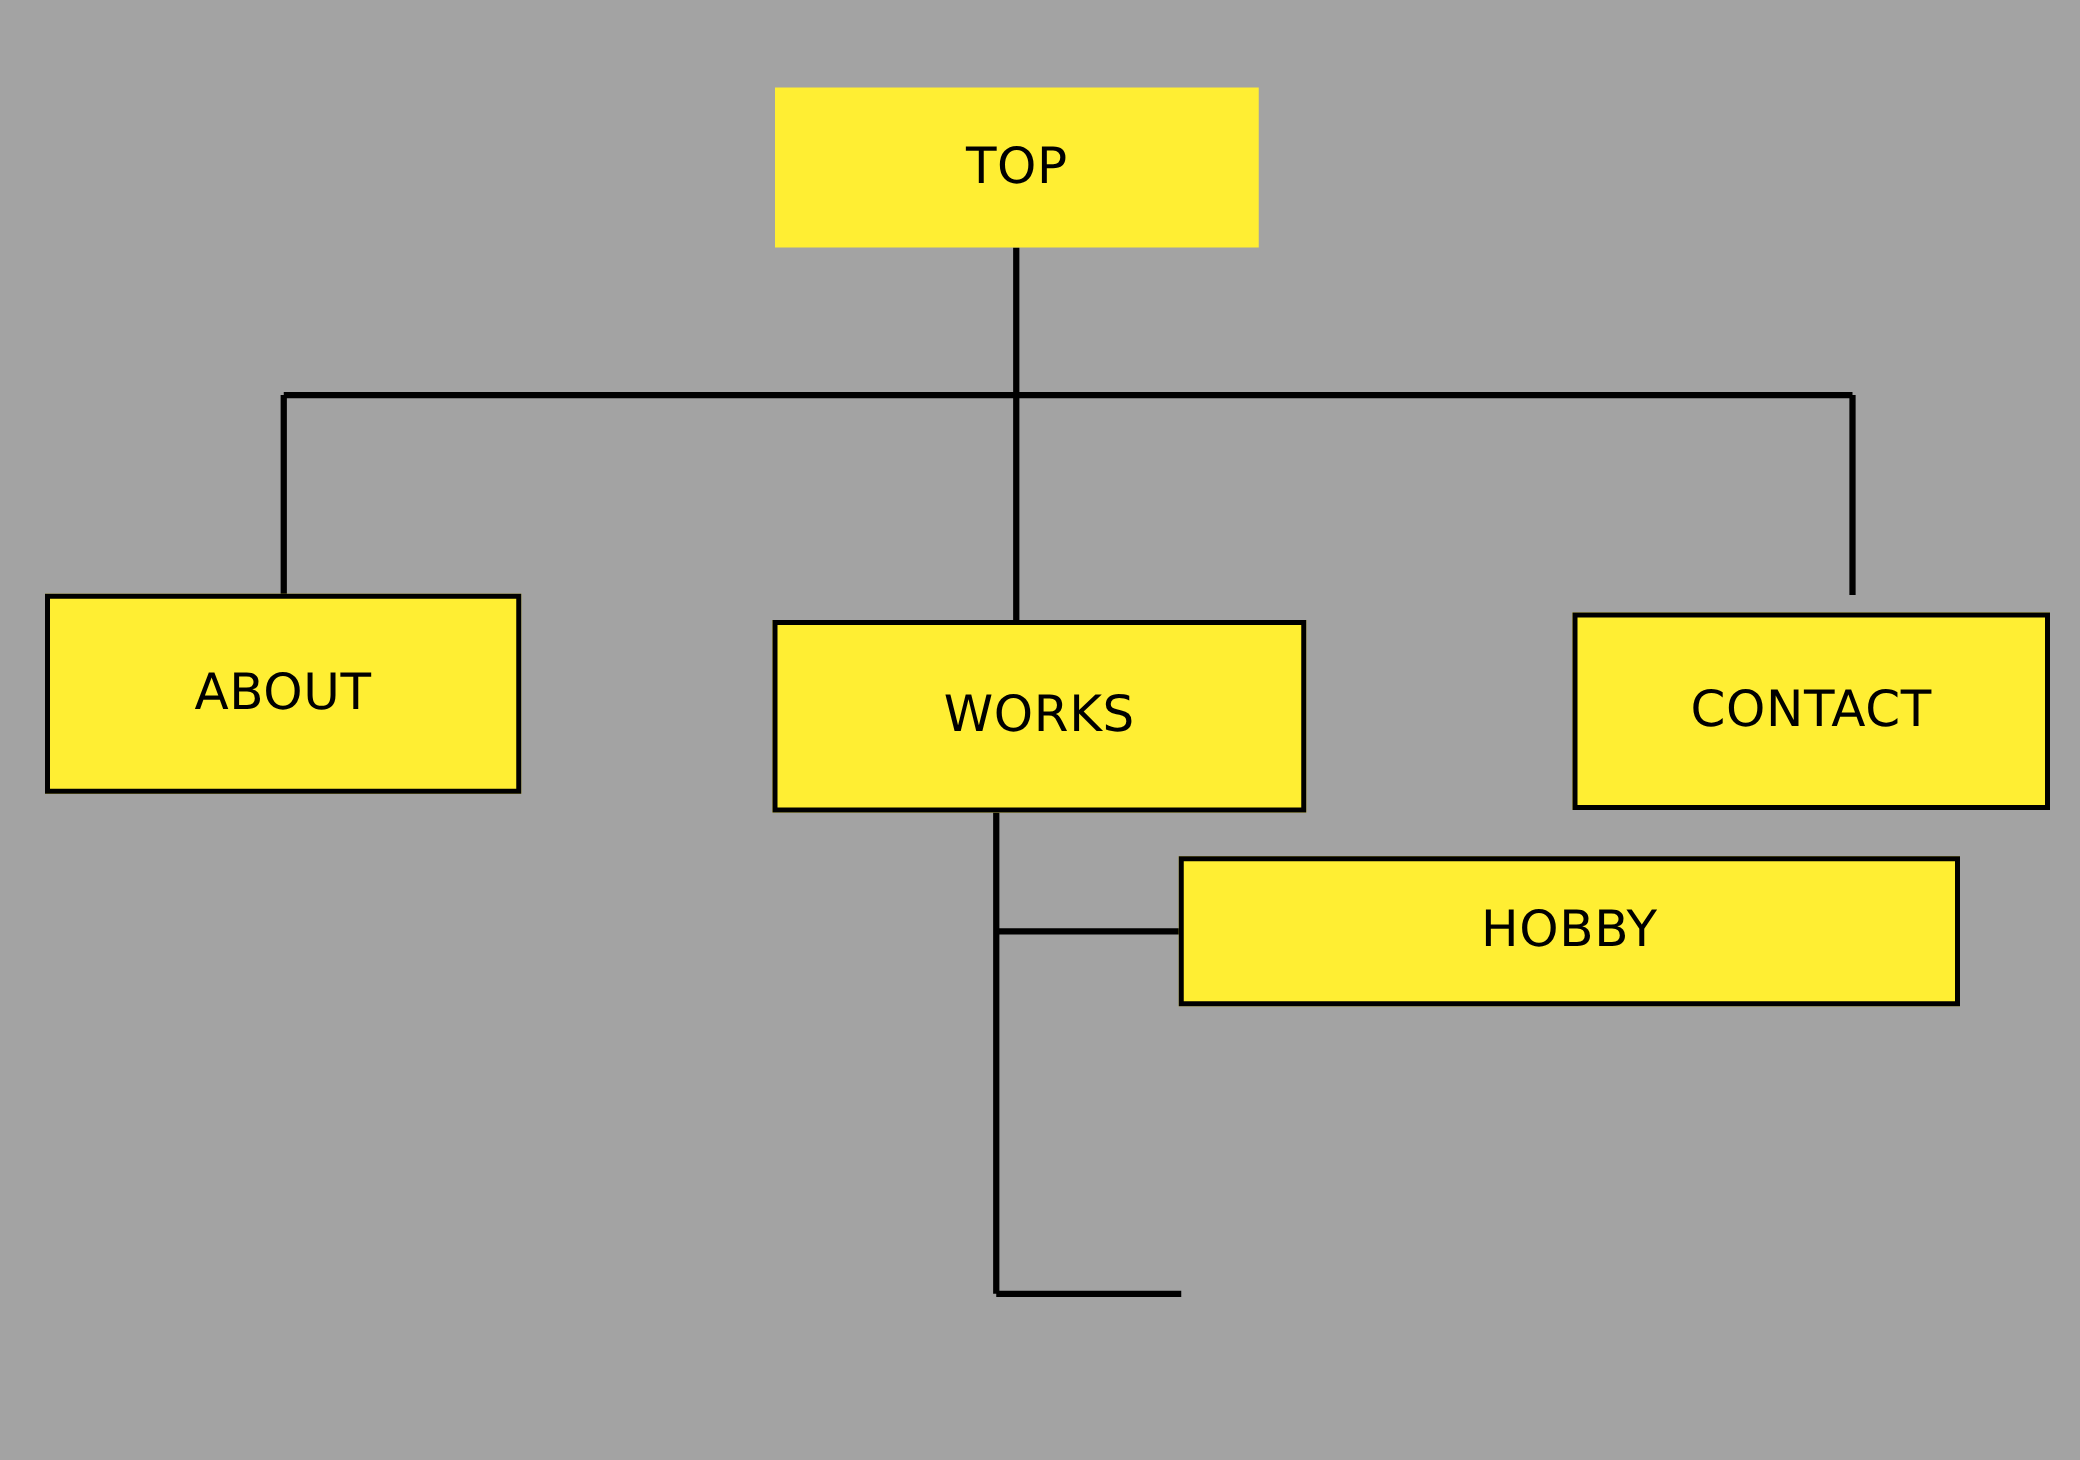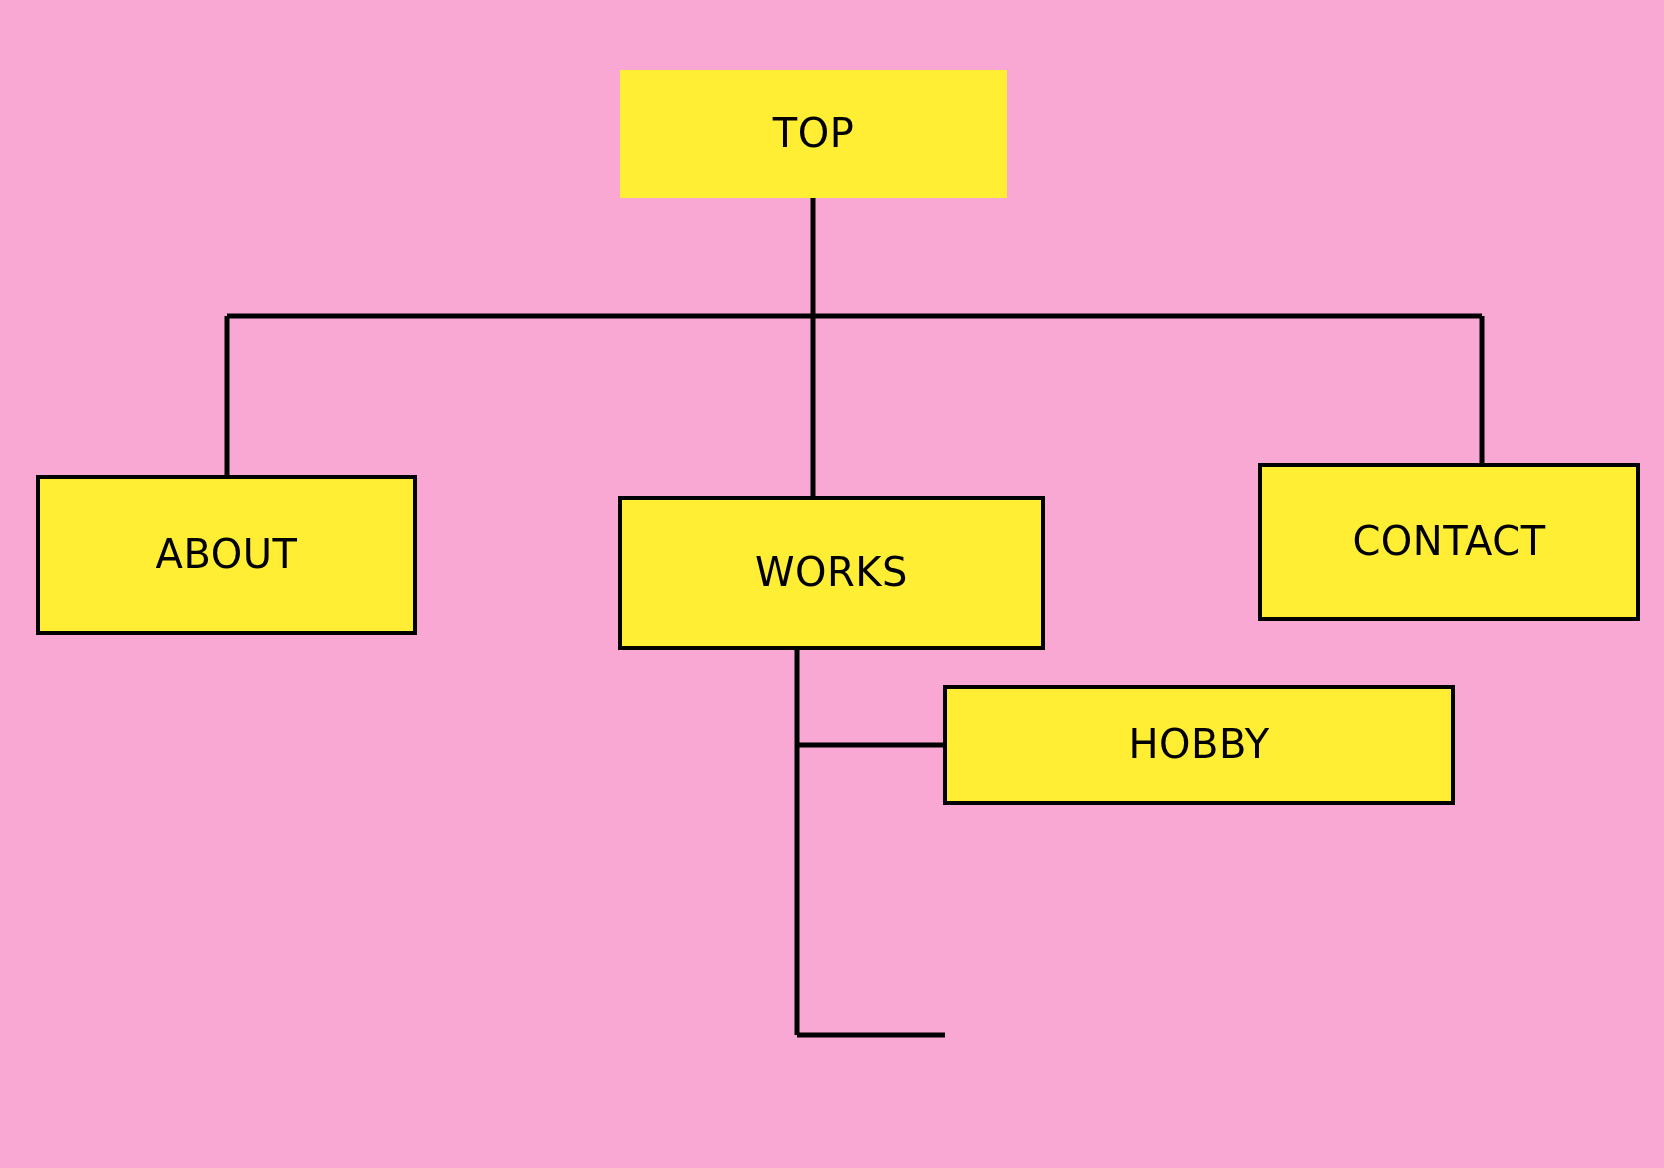--- a/index.html
+++ b/index.html
@@ -8,21 +8,21 @@
     padding: 0;
     background: #ffffff;
   }
   body {
     font-family: "DejaVu Sans", "Liberation Sans", sans-serif;
   }
   #canvas {
     position: relative;
     width: 1664px;
     height: 1168px;
-    background: #f9a8d4;
+    background: #a3a3a3;
     overflow: hidden;
   }
   #edges {
     position: absolute;
     left: 0;
     top: 0;
     width: 1664px;
     height: 1168px;
     pointer-events: none;
   }
@@ -45,22 +45,22 @@
     border: 4px solid #000000;
   }
   .node-label {
     display: block;
     transform: translateY(-1px);
   }
   
   #node-top      { left: 620px;  top: 70px;   width: 387px; height: 128px; }
   #node-about    { left: 36px;   top: 475px;  width: 381px; height: 160px; }
   #node-works    { left: 618px;  top: 496px;  width: 427px; height: 154px; }
-  #node-contact  { left: 1258px; top: 463px;  width: 382px; height: 158px; }
-  #node-hobby    { left: 943px;  top: 685px;  width: 512px; height: 120px; }
+  #node-contact  { left: 1258px; top: 490px;  width: 382px; height: 158px; }
+  #node-hobby    { left: 943px;  top: 685px;  width: 625px; height: 120px; }
   #node-lecture  { left: 943px;  top: 908px;  width: 517px; height: 135px; }
 </style>
 </head>
 <body>
 
 <div id="canvas">
 
   <svg id="edges" viewBox="0 0 1664 1168" width="1664" height="1168" xmlns="http://www.w3.org/2000/svg" aria-hidden="true">
     <g fill="none" stroke="#000000" stroke-width="5" stroke-linecap="butt">
 

